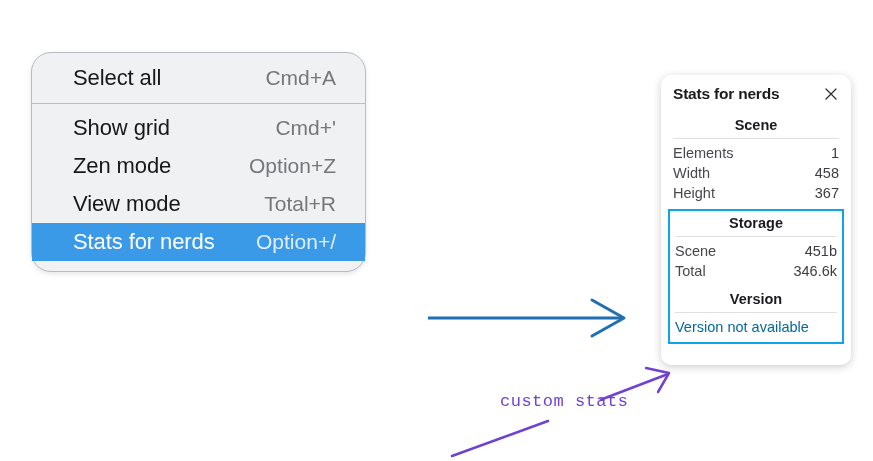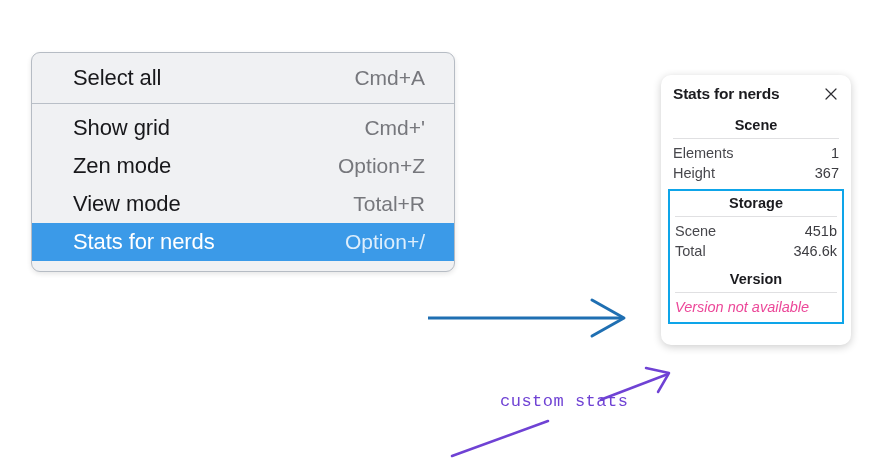--- a/index.html
+++ b/index.html
@@ -14,24 +14,24 @@
     overflow: hidden;
     font-family: "Liberation Sans", sans-serif;
     -webkit-font-smoothing: antialiased;
   }
 
   
   .context-menu {
     position: absolute;
     left: 31px;
     top: 52px;
-    width: 424px;
+    width: 335px;
     background: #f0f1f3;
     border: 1px solid #b6bcc4;
-    border-radius: 9px;
+    border-radius: 20px;
     box-shadow: 0 2px 5px rgba(0,0,0,0.10);
     padding: 6px 0 10px 0;
     box-sizing: border-box;
   }
   .menu-group { }
   .menu-separator {
     height: 1px;
     background: #b9bfc7;
     margin: 6px 0 5px 0;
   }
@@ -110,23 +110,22 @@
     justify-content: space-between;
     align-items: baseline;
     padding: 2px 0;
     font-size: 14.5px;
     color: #47474c;
     gap: 32px;
   }
   .stat-row .v { color: #3c3c41; }
   .single-line {
     font-size: 14.5px;
-    color: #ec4899;
+    color: #0369a1;
     padding: 2px 0;
-    font-style: italic;
   }
   
   .highlight-box {
     border: 2px solid #0ea5e9;
     margin: 6px -5px 7px -5px;
     padding: 4px 5px 5px 5px;
   }
   .highlight-box .section-head:not(:first-child) { padding-top: 8px; }
 
   
@@ -191,20 +190,24 @@
       <path d="M3 3 L13 13 M13 3 L3 13" stroke="#2c2c31" stroke-width="1.2" fill="none" stroke-linecap="round"></path>
     </svg>
   </div>
 
   <div>
     <div class="section-head">Scene</div>
     <div class="rule"></div>
     <div class="stat-row">
       <span class="k">Elements</span>
       <span class="v">1</span>
+    </div>
+    <div class="stat-row">
+      <span class="k">Width</span>
+      <span class="v">458</span>
     </div>
     <div class="stat-row">
       <span class="k">Height</span>
       <span class="v">367</span>
     </div>
   </div>
 
   <div class="highlight-box">
 
     <div>

